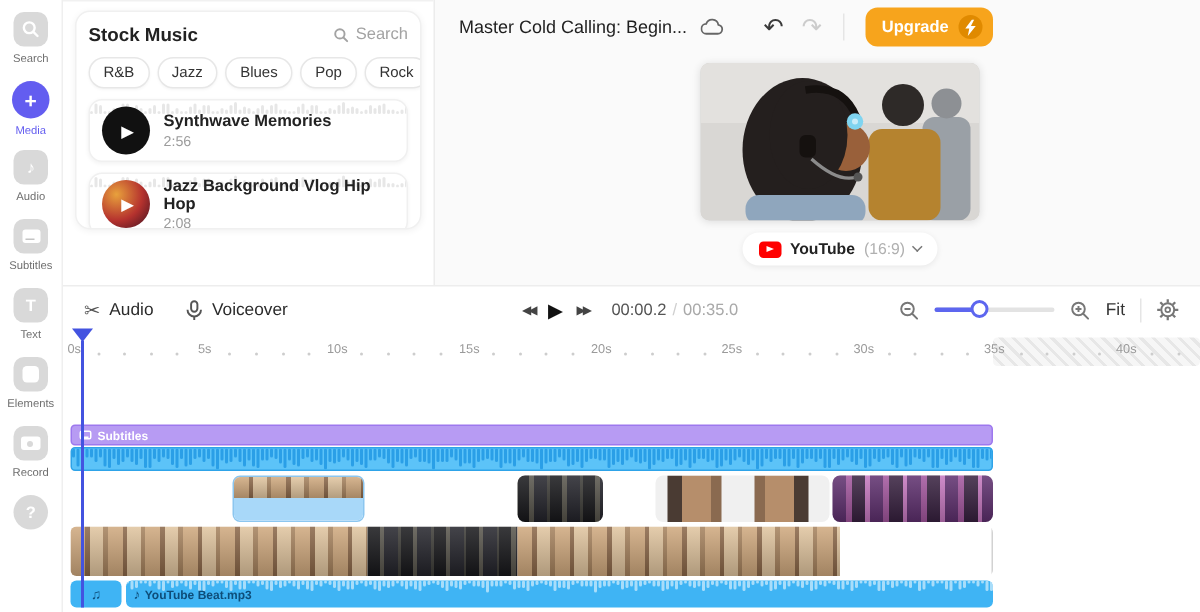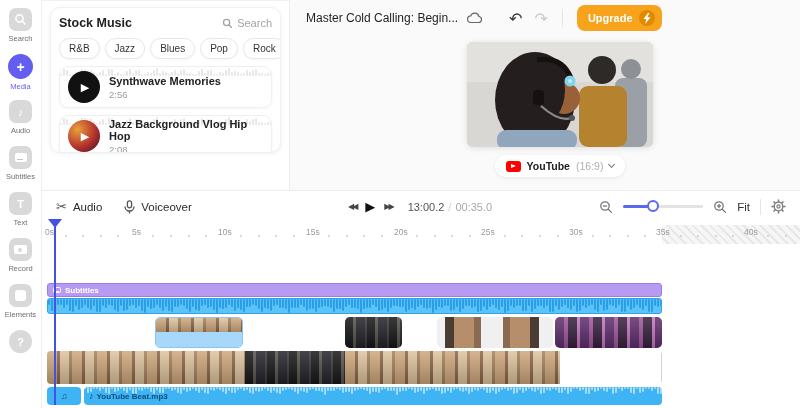--- a/index.html
+++ b/index.html
@@ -157,29 +157,29 @@
       <span class="rail-label">Subtitles</span>
     </div>
     <div class="rail-item">
       <div class="sq">
           <span>T</span>
         </div>
       <span class="rail-label">Text</span>
     </div>
     <div class="rail-item">
       <div class="sq">
-          <span class="g-cam"></span>
-        </div>
-      <span class="rail-label">Record</span>
+          <span class="g-rect" style="width:11px;height:11px;border-radius:3px;"></span>
+        </div>
+      <span class="rail-label">Elements</span>
     </div>
     <div class="rail-item">
       <div class="sq">
-          <span class="g-rect" style="width:11px;height:11px;border-radius:3px;"></span>
-        </div>
-      <span class="rail-label">Elements</span>
+          <span class="g-cam"></span>
+        </div>
+      <span class="rail-label">Record</span>
     </div>
     <div class="rail-item">
       <div class="sq" style="border-radius:50%;">
           <span>?</span>
         </div>
     </div>
   </nav>
 
   <section class="panel">
     <div class="panel-divider"></div>
@@ -434,21 +434,21 @@
             <line x1="5.5" y1="11" x2="5.5" y2="13.4" stroke="#555" stroke-width="1.3"></line>
           </svg>
         <span>Voiceover</span>
       </button>
 
       <div class="tb-center">
         <span class="skip">◀◀</span>
         <span class="play">▶</span>
         <span class="skip">▶▶</span>
         <span class="timecode">
-          <span class="t-cur">13:00.2</span><span class="t-sep">/</span><span class="t-tot">00:35.0</span>
+          <span class="t-cur">00:00.2</span><span class="t-sep">/</span><span class="t-tot">00:35.0</span>
         </span>
       </div>
 
       <div class="tb-right">
         <svg width="14" height="14" viewBox="0 0 14 14">
             <circle cx="6" cy="6" r="4.2" fill="none" stroke="#777" stroke-width="1.3"></circle>
             <line x1="9.3" y1="9.3" x2="12.4" y2="12.4" stroke="#777" stroke-width="1.3" stroke-linecap="round"></line>
             <line x1="4" y1="6" x2="8" y2="6" stroke="#777" stroke-width="1.3"></line>
           </svg>
         <div class="slider">

